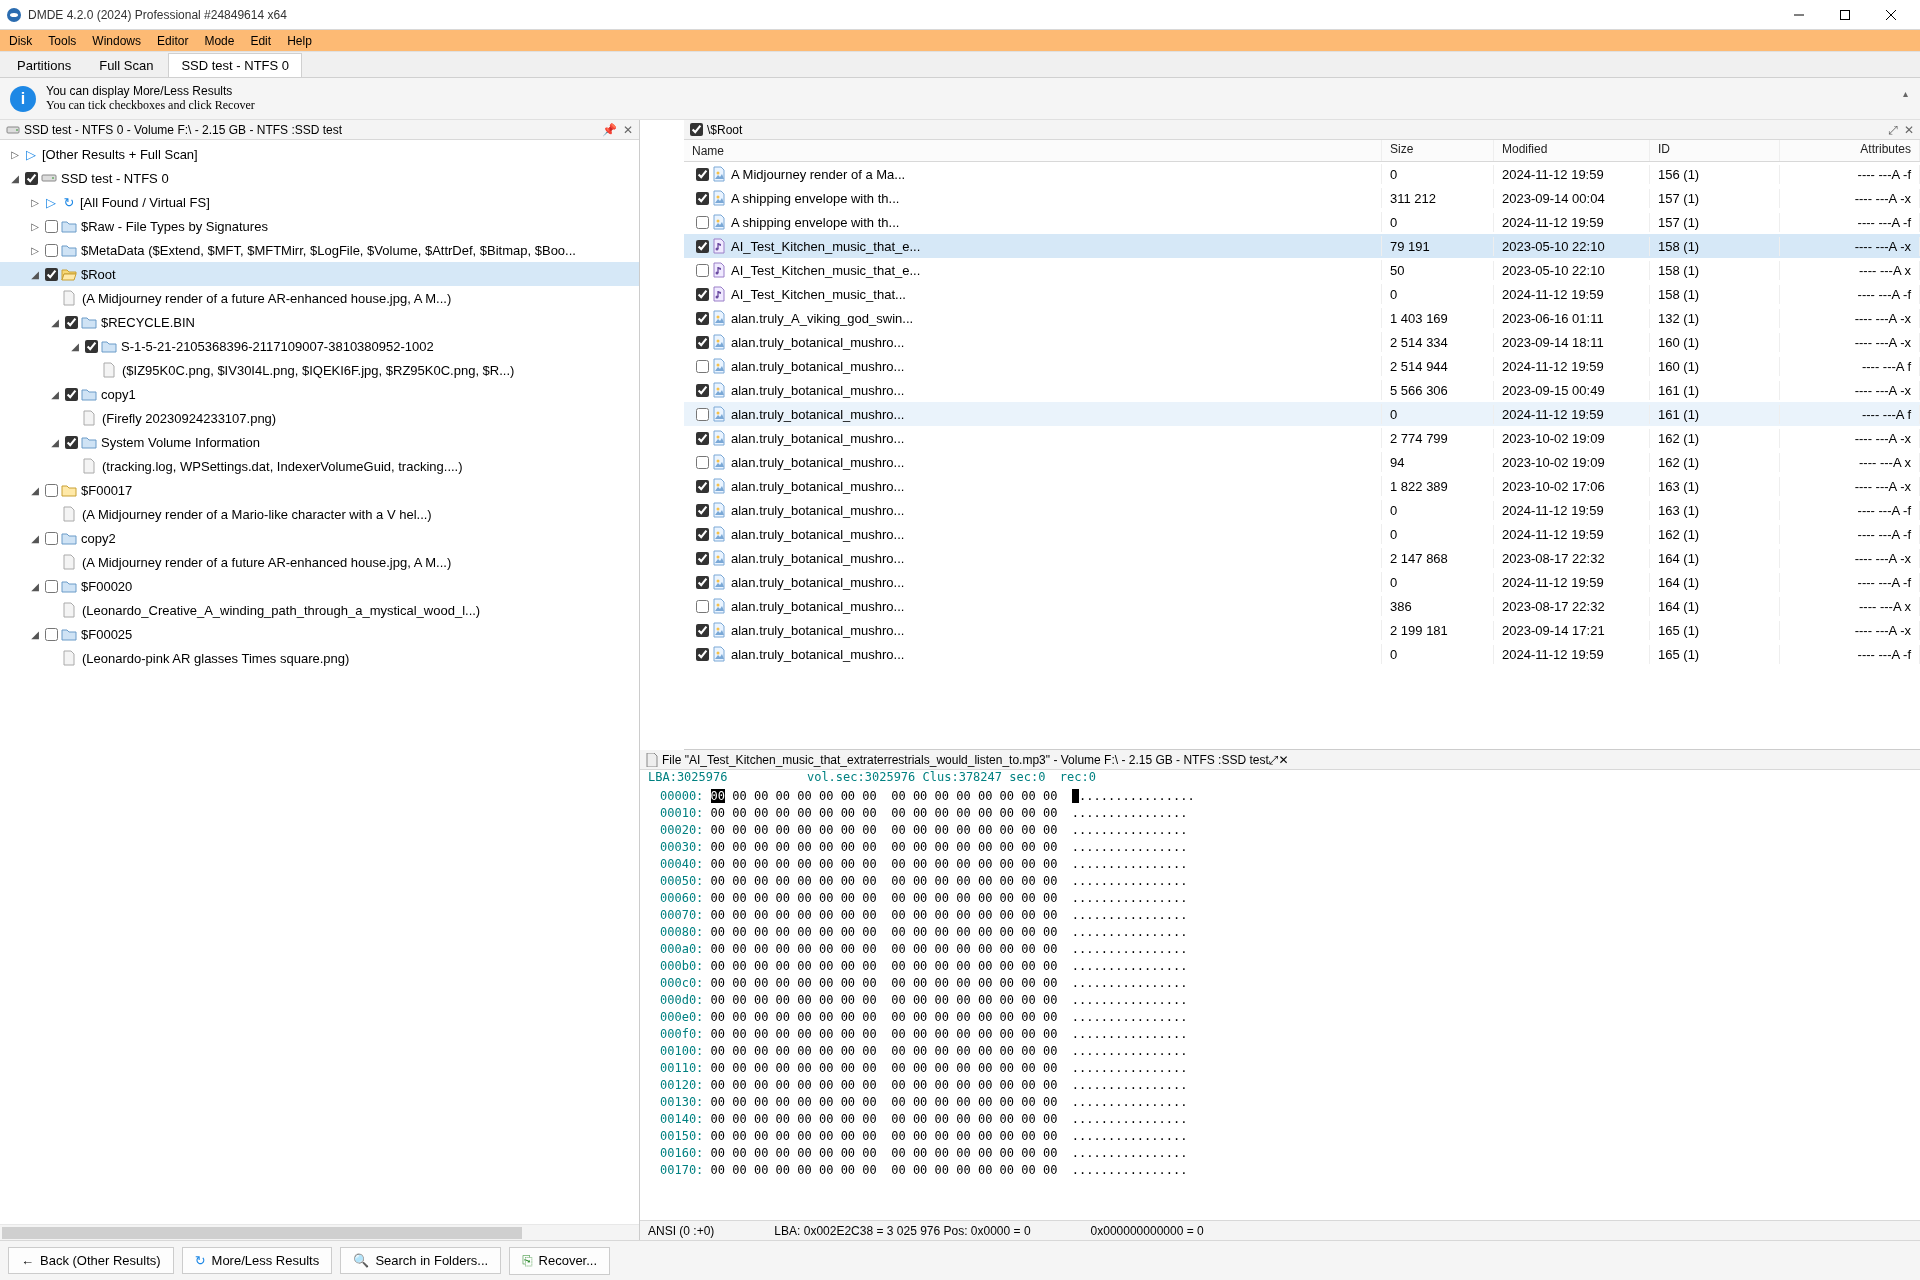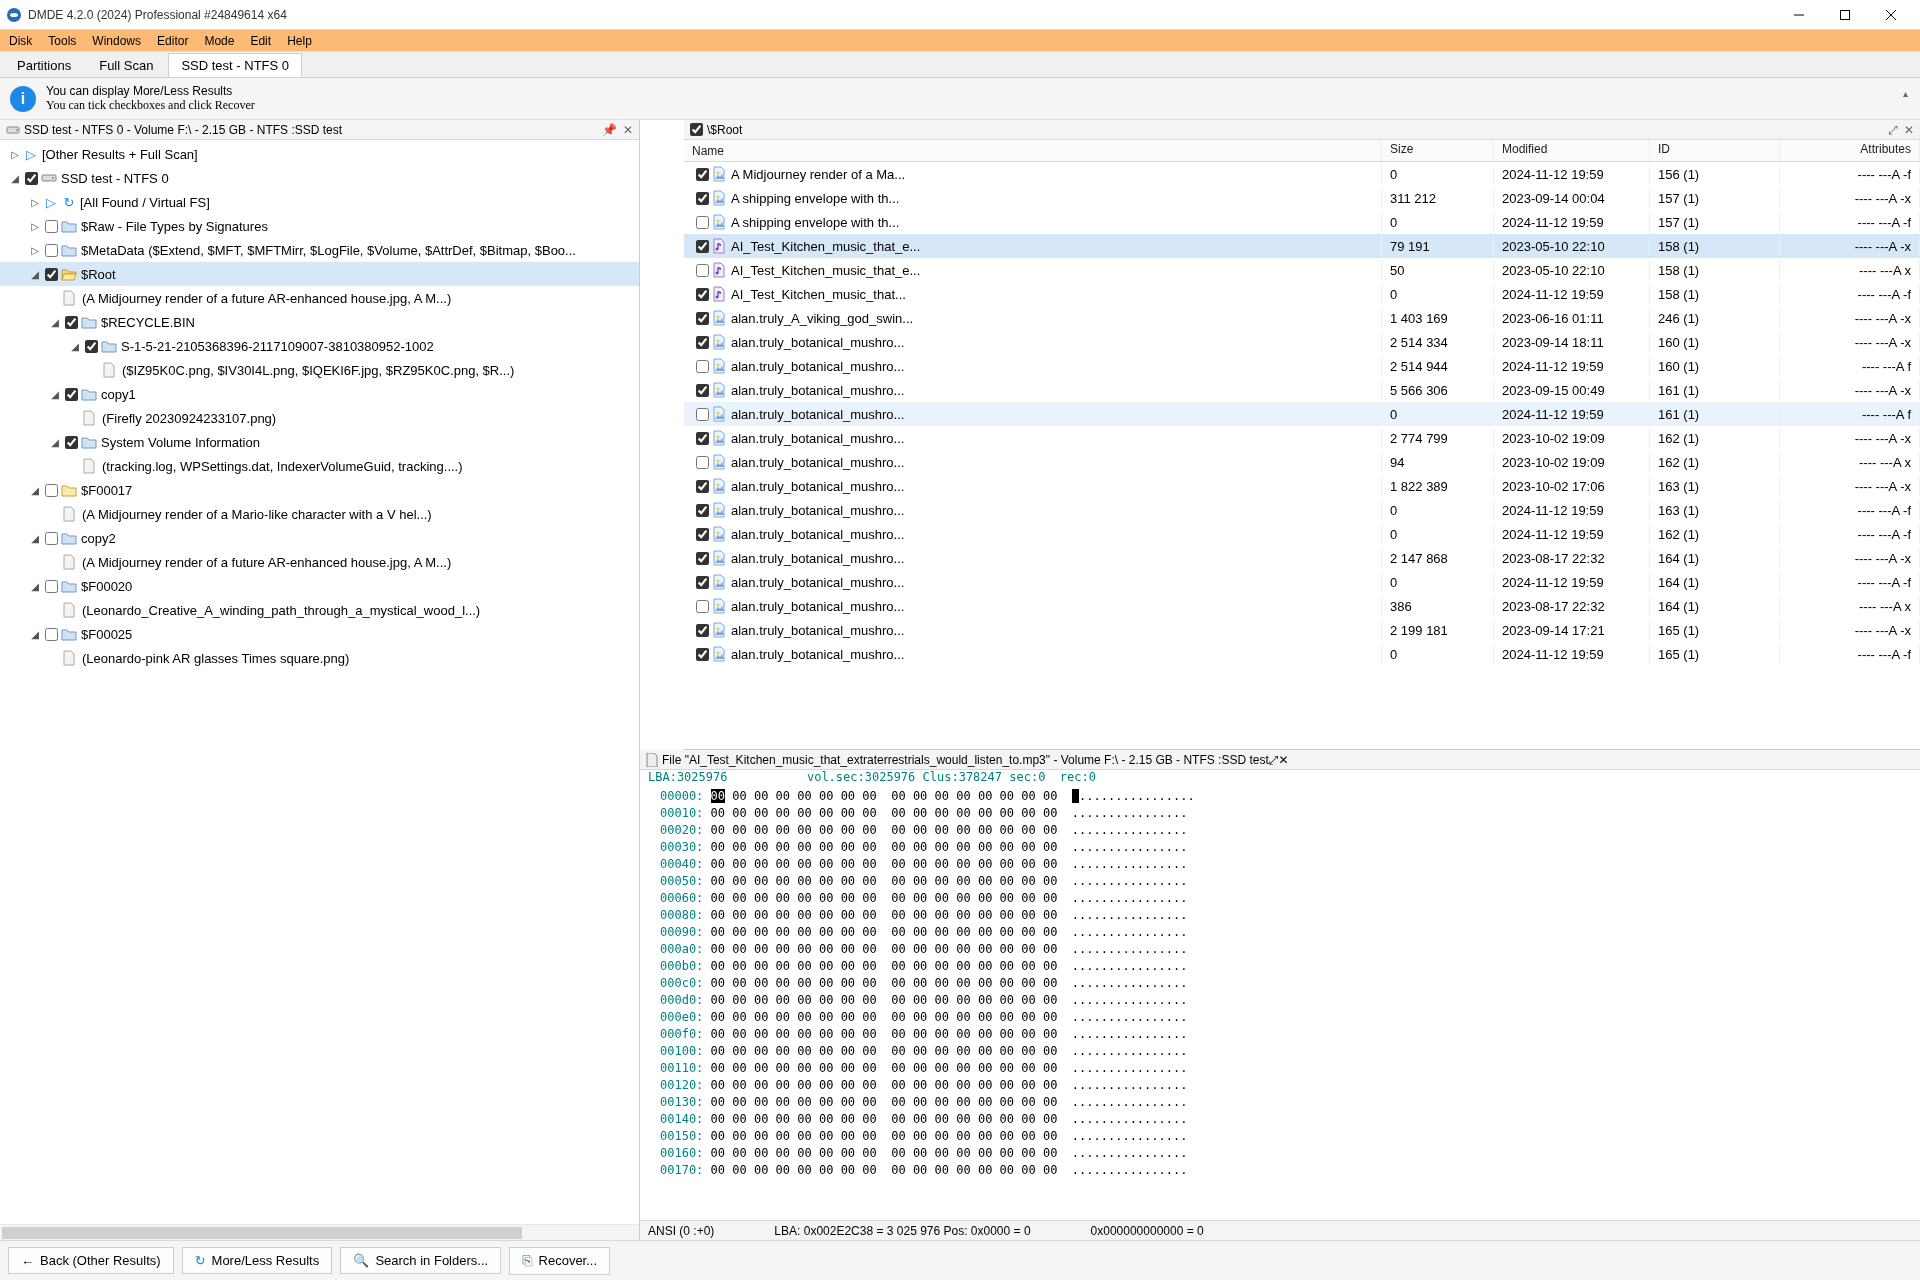--- a/index.html
+++ b/index.html
@@ -541,21 +541,21 @@
                   <svg width="14" height="16" viewBox="0 0 14 16">
                     <path d="M2 1h7l3 3v11H2z" fill="#eaf4ff" stroke="#7aa8d6"></path>
                     <circle cx="6" cy="7" r="1.5" fill="#f5c04a"></circle>
                     <path d="M3 13l3-4 2 2 2-3 2 5z" fill="#7aa8d6"></path>
                   </svg>
                 </span>
                 <span>alan.truly_A_viking_god_swin...</span>
               </div>
               <div class="col-size">1 403 169</div>
               <div class="col-mod">2023-06-16 01:11</div>
-              <div class="col-id">246 (1)</div>
+              <div class="col-id">132 (1)</div>
               <div class="col-attr">---- ---A -x</div>
             </div>
             <div class="fr">
               <div class="col-name">
                 <input type="checkbox" class="fchk" checked="" style="">
                 <span class="ficon">
                   <svg width="14" height="16" viewBox="0 0 14 16">
                     <path d="M2 1h7l3 3v11H2z" fill="#eaf4ff" stroke="#7aa8d6"></path>
                     <circle cx="6" cy="7" r="1.5" fill="#f5c04a"></circle>
                     <path d="M3 13l3-4 2 2 2-3 2 5z" fill="#7aa8d6"></path>
@@ -806,22 +806,22 @@
       </div>
       <div class="hex-info">LBA:3025976           vol.sec:3025976 Clus:378247 sec:0  rec:0</div>
       <div class="hex-body" id="hexbody">
           <div class="hex-line"><span class="hex-off">00000:</span> <span class="hex-bytes"><span class="hex-sel">00</span> 00 00 00 00 00 00 00  00 00 00 00 00 00 00 00</span>  <span class="hex-sel"> </span><span class="hex-ascii">................</span></div>
           <div class="hex-line"><span class="hex-off">00010:</span> <span class="hex-bytes">00 00 00 00 00 00 00 00  00 00 00 00 00 00 00 00</span>  <span class="hex-ascii">................</span></div>
           <div class="hex-line"><span class="hex-off">00020:</span> <span class="hex-bytes">00 00 00 00 00 00 00 00  00 00 00 00 00 00 00 00</span>  <span class="hex-ascii">................</span></div>
           <div class="hex-line"><span class="hex-off">00030:</span> <span class="hex-bytes">00 00 00 00 00 00 00 00  00 00 00 00 00 00 00 00</span>  <span class="hex-ascii">................</span></div>
           <div class="hex-line"><span class="hex-off">00040:</span> <span class="hex-bytes">00 00 00 00 00 00 00 00  00 00 00 00 00 00 00 00</span>  <span class="hex-ascii">................</span></div>
           <div class="hex-line"><span class="hex-off">00050:</span> <span class="hex-bytes">00 00 00 00 00 00 00 00  00 00 00 00 00 00 00 00</span>  <span class="hex-ascii">................</span></div>
           <div class="hex-line"><span class="hex-off">00060:</span> <span class="hex-bytes">00 00 00 00 00 00 00 00  00 00 00 00 00 00 00 00</span>  <span class="hex-ascii">................</span></div>
+          <div class="hex-line"><span class="hex-off">00070:</span> <span class="hex-bytes">00 00 00 00 00 00 00 00  00 00 00 00 00 00 00 00</span>  <span class="hex-ascii">................</span></div>
           <div class="hex-line"><span class="hex-off">00080:</span> <span class="hex-bytes">00 00 00 00 00 00 00 00  00 00 00 00 00 00 00 00</span>  <span class="hex-ascii">................</span></div>
-          <div class="hex-line"><span class="hex-off">00090:</span> <span class="hex-bytes">00 00 00 00 00 00 00 00  00 00 00 00 00 00 00 00</span>  <span class="hex-ascii">................</span></div>
           <div class="hex-line"><span class="hex-off">000a0:</span> <span class="hex-bytes">00 00 00 00 00 00 00 00  00 00 00 00 00 00 00 00</span>  <span class="hex-ascii">................</span></div>
           <div class="hex-line"><span class="hex-off">000b0:</span> <span class="hex-bytes">00 00 00 00 00 00 00 00  00 00 00 00 00 00 00 00</span>  <span class="hex-ascii">................</span></div>
           <div class="hex-line"><span class="hex-off">000c0:</span> <span class="hex-bytes">00 00 00 00 00 00 00 00  00 00 00 00 00 00 00 00</span>  <span class="hex-ascii">................</span></div>
           <div class="hex-line"><span class="hex-off">000d0:</span> <span class="hex-bytes">00 00 00 00 00 00 00 00  00 00 00 00 00 00 00 00</span>  <span class="hex-ascii">................</span></div>
           <div class="hex-line"><span class="hex-off">000e0:</span> <span class="hex-bytes">00 00 00 00 00 00 00 00  00 00 00 00 00 00 00 00</span>  <span class="hex-ascii">................</span></div>
           <div class="hex-line"><span class="hex-off">000f0:</span> <span class="hex-bytes">00 00 00 00 00 00 00 00  00 00 00 00 00 00 00 00</span>  <span class="hex-ascii">................</span></div>
           <div class="hex-line"><span class="hex-off">00100:</span> <span class="hex-bytes">00 00 00 00 00 00 00 00  00 00 00 00 00 00 00 00</span>  <span class="hex-ascii">................</span></div>
           <div class="hex-line"><span class="hex-off">00110:</span> <span class="hex-bytes">00 00 00 00 00 00 00 00  00 00 00 00 00 00 00 00</span>  <span class="hex-ascii">................</span></div>
           <div class="hex-line"><span class="hex-off">00120:</span> <span class="hex-bytes">00 00 00 00 00 00 00 00  00 00 00 00 00 00 00 00</span>  <span class="hex-ascii">................</span></div>
           <div class="hex-line"><span class="hex-off">00130:</span> <span class="hex-bytes">00 00 00 00 00 00 00 00  00 00 00 00 00 00 00 00</span>  <span class="hex-ascii">................</span></div>

